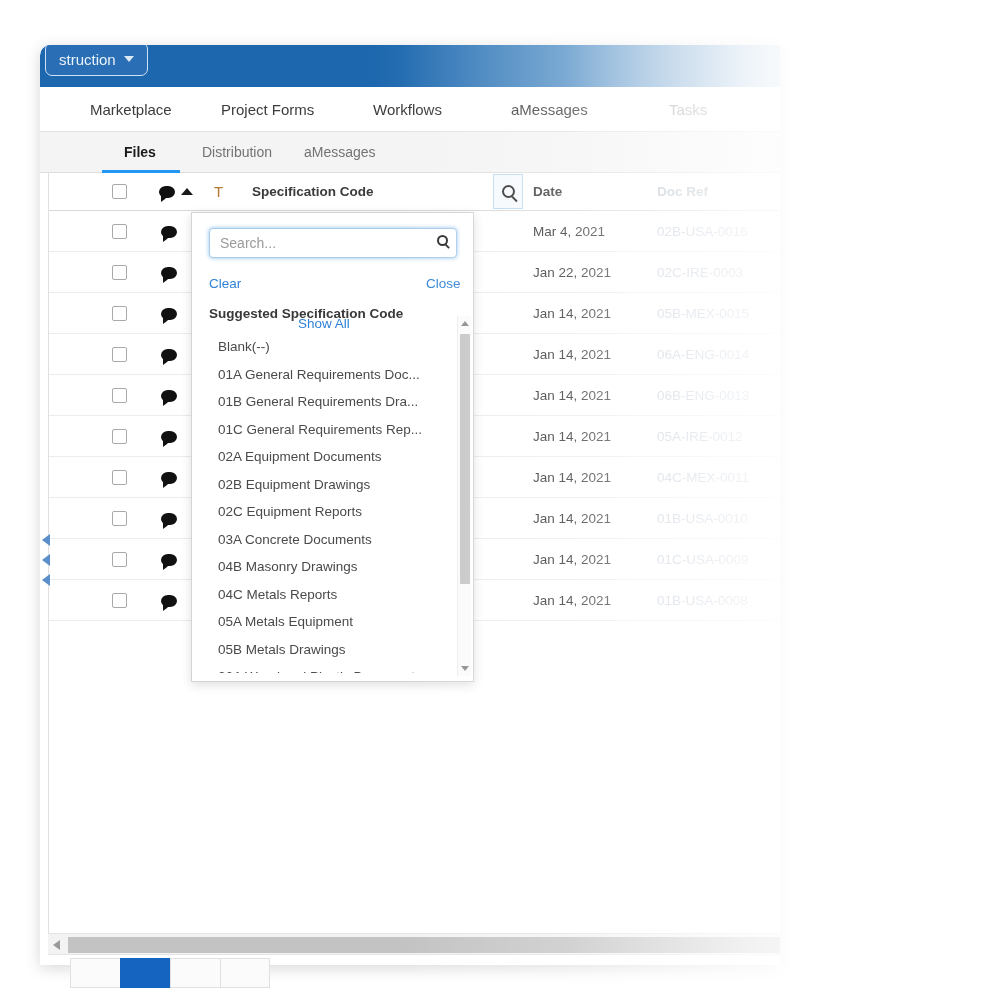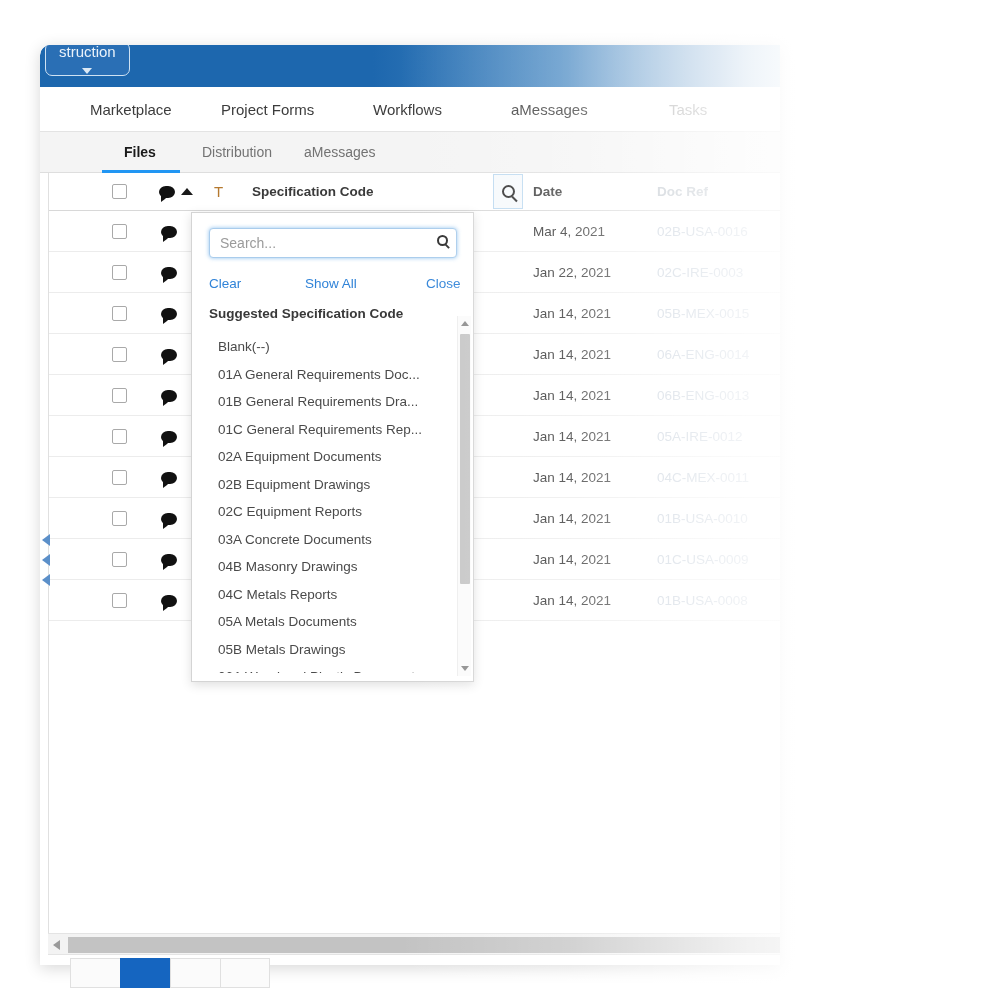--- a/index.html
+++ b/index.html
@@ -47,21 +47,20 @@
     position: absolute; left: 5px; top: -3px;
     height: 34px;
     padding: 0 13px 0 13px;
     background: #2a6fb5;
     border: 1px solid #cfe2f3;
     border-radius: 7px;
     color: #eaf2fa;
     font-size: 15px;
     display: flex; align-items: center; gap: 8px;
     white-space: nowrap;
-    flex-direction: column;
   }
   .caret-down {
     width: 0; height: 0;
     border-left: 5px solid transparent;
     border-right: 5px solid transparent;
     border-top: 6px solid #dce9f5;
   }
 
   
   #primary-nav {
@@ -597,38 +596,38 @@
 
 <div id="filter-panel">
 
   <div id="panel-search-wrap">
     <input id="panel-search-input" type="text" placeholder="Search..." style="">
     <span id="panel-search-icon" class="mag sm"></span>
   </div>
 
   <div id="panel-links">
       <div class="plink" style="left: 17px;">Clear</div>
-      <div class="plink" style="left: 113px;">Show All</div>
+      <div class="plink" style="left: 106px; margin-top: 40px;">Show All</div>
       <div class="plink" style="left: 234px;">Close</div>
     </div>
 
   <div id="panel-suggested-label">Suggested Specification Code</div>
 
   <div id="option-list">
       <div class="opt">Blank(--)</div>
       <div class="opt">01A General Requirements Doc...</div>
       <div class="opt">01B General Requirements Dra...</div>
       <div class="opt">01C General Requirements Rep...</div>
       <div class="opt">02A Equipment Documents</div>
       <div class="opt">02B Equipment Drawings</div>
       <div class="opt">02C Equipment Reports</div>
       <div class="opt">03A Concrete Documents</div>
       <div class="opt">04B Masonry Drawings</div>
       <div class="opt">04C Metals Reports</div>
-      <div class="opt">05A Metals Documents</div>
+      <div class="opt">05A Metals Equipment</div>
       <div class="opt">05B Metals Drawings</div>
       <div class="opt">06A Wood and Plastic Documents</div>
     </div>
 
   <div id="panel-vscroll">
     <div class="sb-arrow-up"></div>
     <div id="panel-vthumb"></div>
     <div class="sb-arrow-down"></div>
   </div>
 

